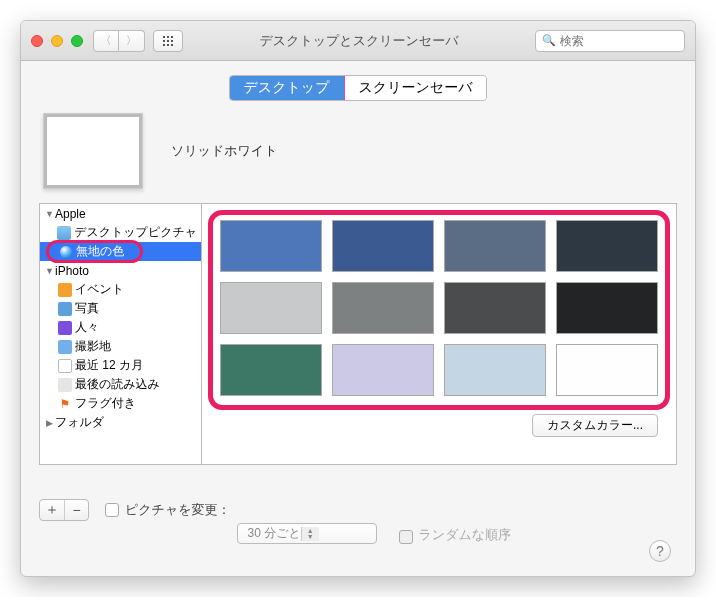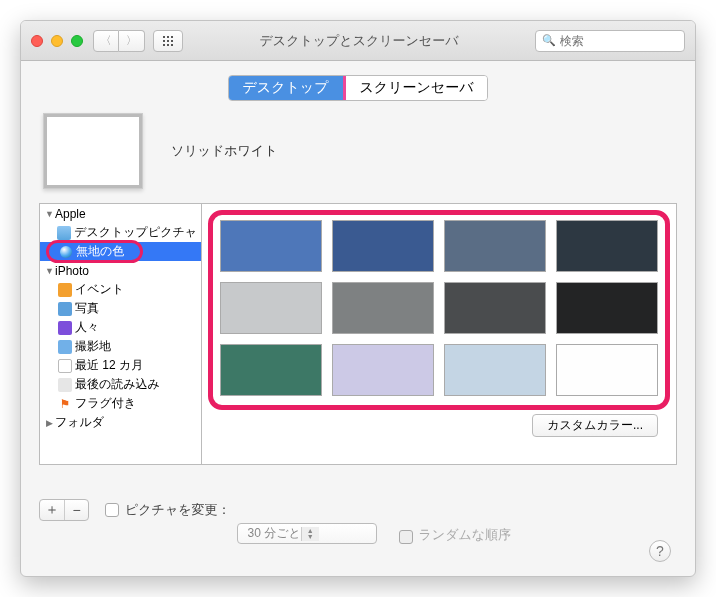--- a/index.html
+++ b/index.html
@@ -18,21 +18,21 @@
     .grid-btn { width: 30px; height: 22px; background: linear-gradient(#fff,#f0f0f0); border: 1px solid #bbb; border-radius: 4px; display: flex; align-items: center; justify-content: center; }
     .grid-icon { display: inline-block; width: 12px; height: 12px; background-image: radial-gradient(#555 1.2px, transparent 1.2px); background-size: 4px 4px; }
     .title { flex: 1; text-align: center; color: #555; font-size: 13px; }
     .search { display: flex; align-items: center; width: 150px; height: 22px; background: #fff; border: 1px solid #bbb; border-radius: 4px; padding: 0 6px; gap: 4px; }
     .search input { border: none; outline: none; flex: 1; font-size: 12px; color: #888; background: transparent; }
     .mag { color: #888; font-size: 11px; }
     .tabs { display: flex; justify-content: center; padding: 14px 0 12px; }
     .seg { display: flex; border: 1px solid #bbb; border-radius: 4px; overflow: hidden; }
     .seg div { padding: 3px 14px; font-size: 14px; background: #fff; cursor: pointer; }
     .seg div.active { background: #4a90e2; color: #fff; }
-    .seg div + div { border-left: 3px solid #ec4899; }
+    .seg div + div { border-left: 1px solid #ec4899; }
     .content { padding: 0 18px 4px; }
     .preview-row { display: flex; align-items: center; gap: 28px; margin-bottom: 14px; padding-left: 4px; }
     .preview { width: 100px; height: 76px; background: #fff; border: 1px solid #ccc; box-shadow: 0 2px 4px rgba(0,0,0,0.15), inset 0 0 0 3px #bbb; }
     .preview-label { font-size: 13px; color: #333; }
     .main-box { display: flex; border: 1px solid #bbb; background: #fff; height: 262px; }
     .sidebar { width: 162px; border-right: 1px solid #bbb; background: #fff; overflow: hidden; font-size: 12px; }
     .tree-row { display: flex; align-items: center; height: 19px; padding: 0 4px; white-space: nowrap; overflow: hidden; }
     .tree-row .disc { font-size: 9px; color: #777; width: 11px; display: inline-block; text-align: center; }
     .tree-row .ind { display: inline-block; }
     .ticon { width: 14px; height: 14px; display: inline-flex; align-items: center; justify-content: center; margin-right: 3px; border-radius: 2px; font-size: 9px; flex-shrink: 0; }

